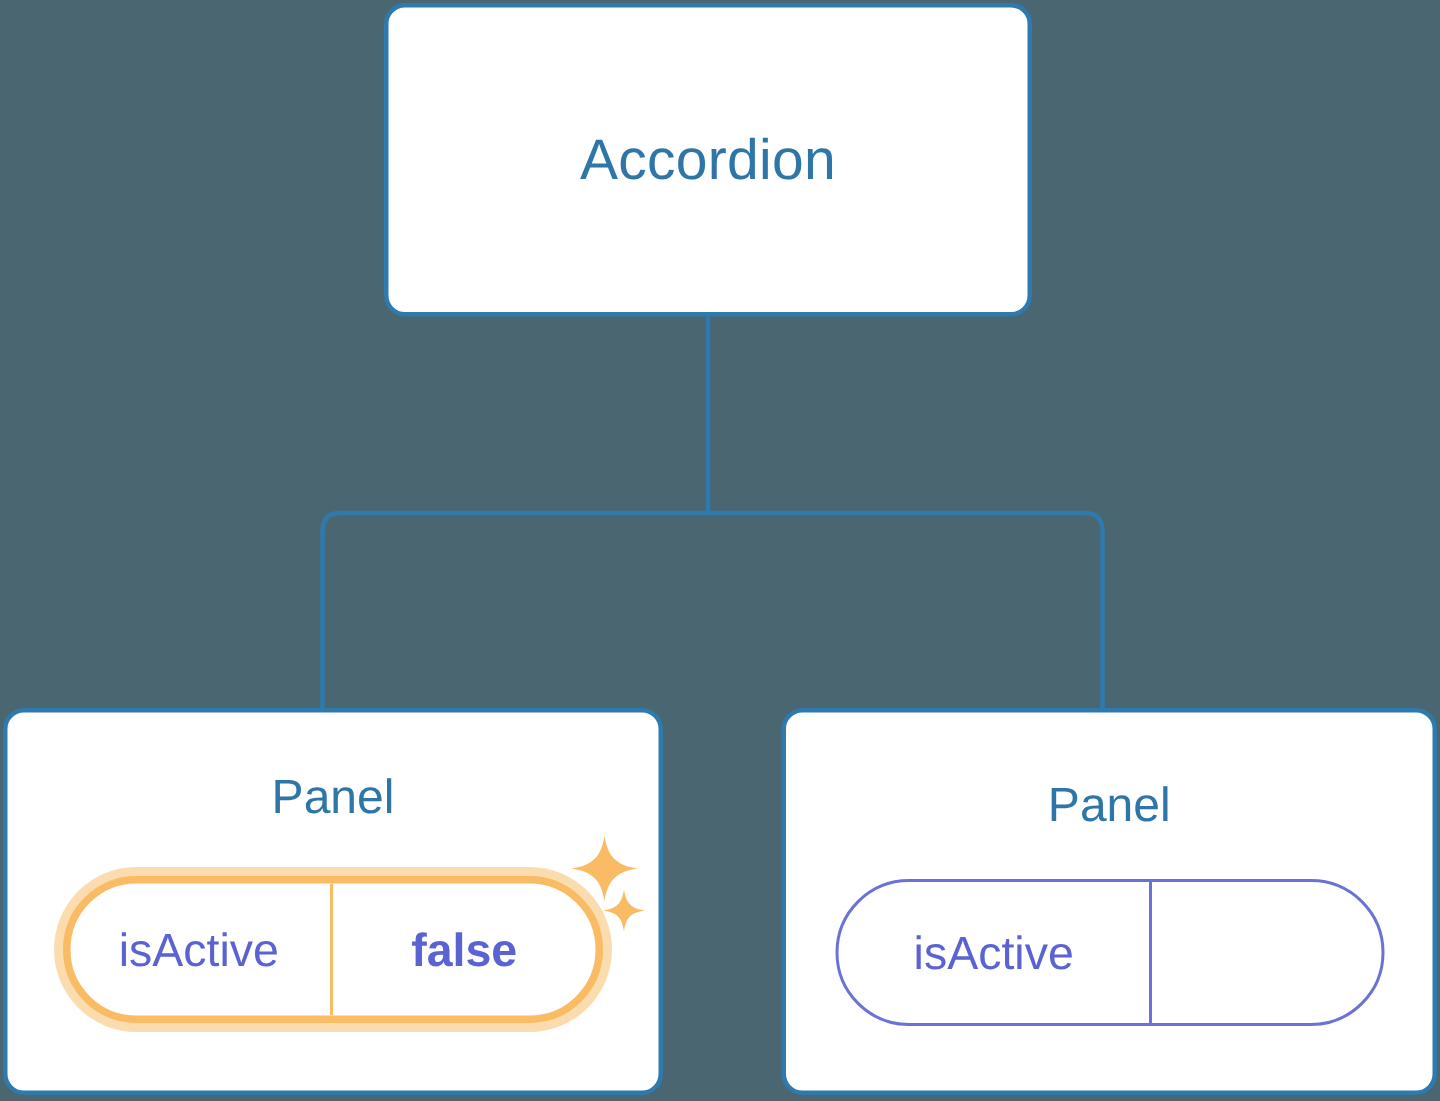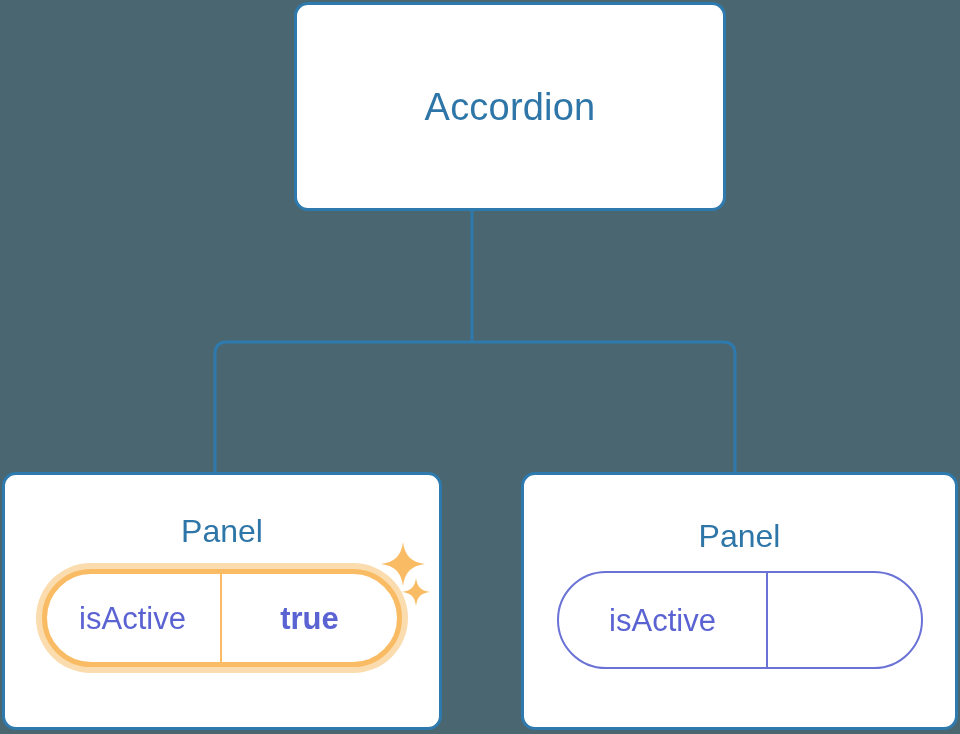--- a/index.html
+++ b/index.html
@@ -42,39 +42,39 @@
   }
 
   .node-root {
     left: 256px;
     top: 2px;
     width: 432px;
     height: 209px;
     display: flex;
     align-items: center;
     justify-content: center;
-    margin-left: 38px;
   }
 
   .node-title-root {
     color: #2e76a8;
     font-size: 38px;
     font-weight: 400;
     letter-spacing: 0.2px;
     line-height: 1;
   }
 
   .node-leaf {
     top: 472px;
     height: 258px;
     padding-top: 22px;
     box-sizing: border-box;
     display: flex;
     flex-direction: column;
     align-items: center;
+    gap: 15px;
   }
 
   .node-leaf-left {
     left: 2px;
     width: 440px;
   }
 
   .node-leaf-right {
     left: 521px;
     width: 437px;
@@ -179,21 +179,21 @@
   <div class="node node-root">
     <div class="node-title-root">Accordion</div>
   </div>
 
   <div class="node node-leaf node-leaf-left">
     <div class="node-title-leaf">Panel</div>
 
     <div class="pill-wrap">
       <div class="pill pill-highlight">
         <div class="pill-cell pill-key">isActive</div>
-        <div class="pill-cell pill-val">true</div>
+        <div class="pill-cell pill-val">false</div>
       </div>
 
       <svg class="sparkle sparkle-big" width="46" height="46" viewBox="0 0 46 46">
         <path d="M23 1 C25 15 31 21 45 23 C31 25 25 31 23 45 C21 31 15 25 1 23 C15 21 21 15 23 1 Z" fill="#f9bc64"></path>
       </svg>
       <svg class="sparkle sparkle-small" width="30" height="30" viewBox="0 0 30 30">
         <path d="M15 1 C16.4 10 19.6 13.6 29 15 C19.6 16.4 16.4 19.6 15 29 C13.6 19.6 10.4 16.4 1 15 C10.4 13.6 13.6 10 15 1 Z" fill="#f9bc64"></path>
       </svg>
     </div>
   </div>

